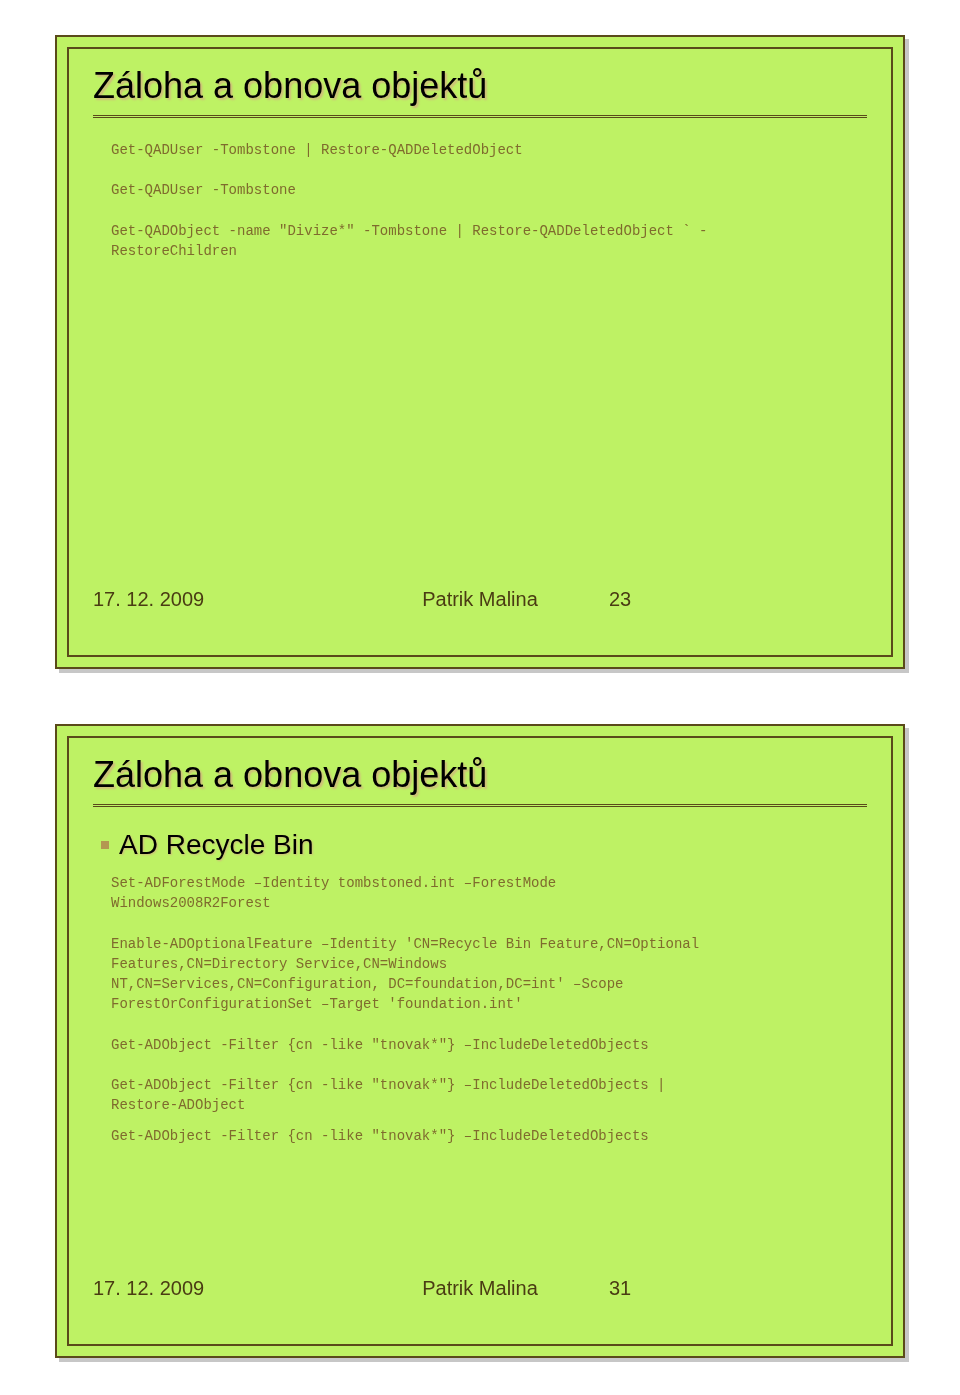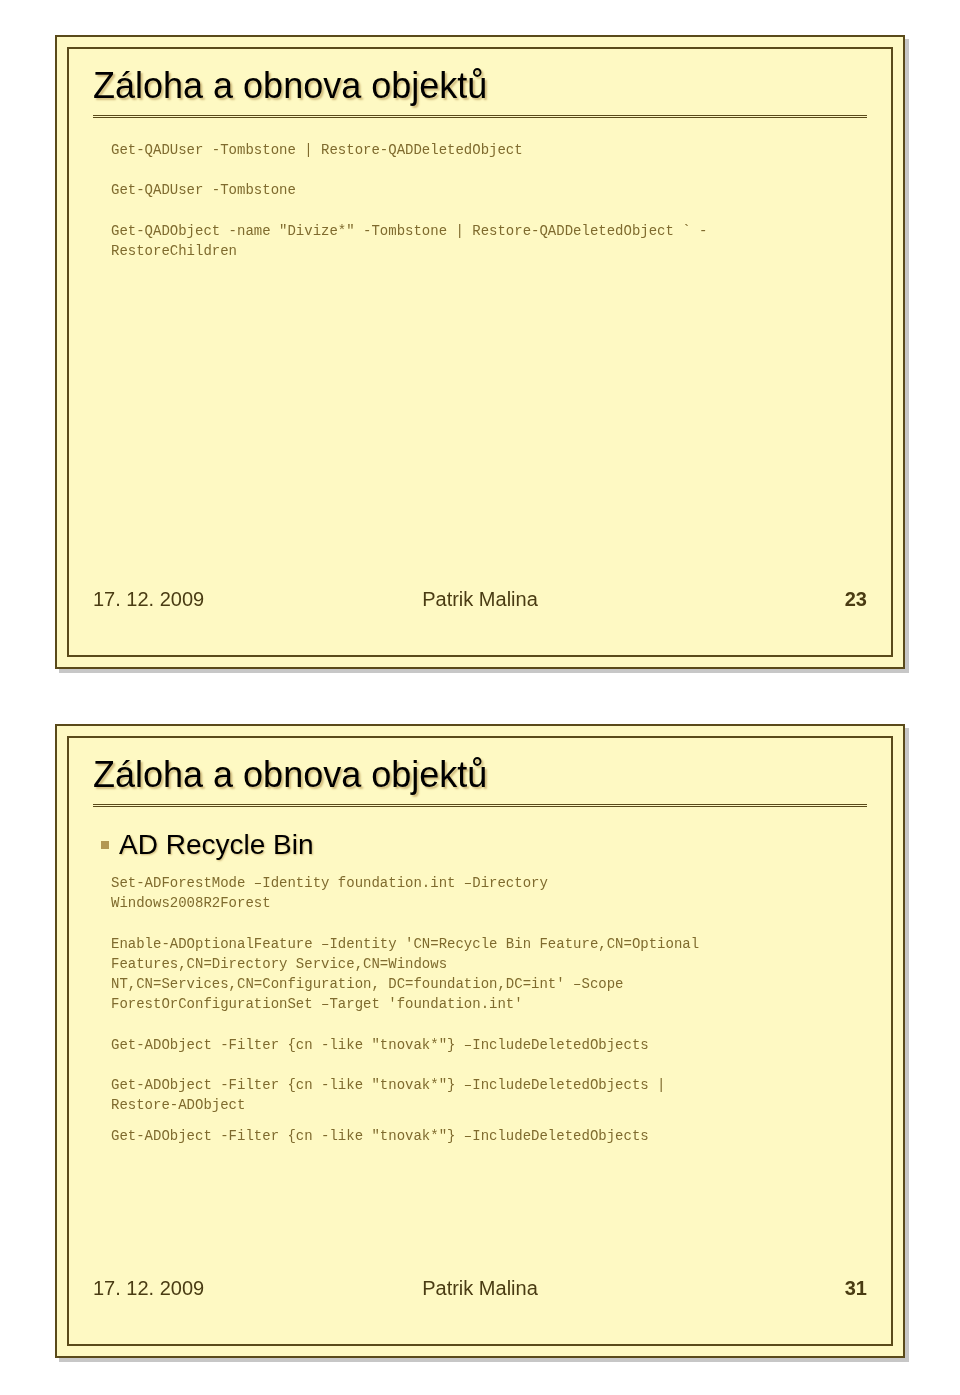--- a/index.html
+++ b/index.html
@@ -11,21 +11,21 @@
   }
   .page {
     width: 960px;
     margin: 0 auto;
     box-sizing: border-box;
     padding: 35px 55px 60px 55px;
     position: relative;
   }
   .slide {
     position: relative;
-    background: #fef9c3;
+    background: #bef264;
     border: 2px solid #5a4a1a;
     box-shadow: 4px 4px 0 #c7c7c7;
     padding: 0 0 40px 0;
     margin-bottom: 55px;
     box-sizing: border-box;
   }
   
   .slide::before {
     content: "";
     position: absolute;
@@ -82,21 +82,21 @@
     left: 36px;
     right: 36px;
     bottom: 16px;
     display: flex;
     justify-content: space-between;
     font-size: 20px;
     color: #4a3c13;
   }
   .footer .fl, .footer .fc, .footer .fr { flex: 1; }
   .footer .fc { text-align: center; }
-  .footer .fr { text-align: right; font-weight: bold; }
+  .footer .fr { text-align: left; }
 </style>
 </head>
 <body>
 
 <div class="page">
 
   <div class="slide">
     <div class="slide-inner">
 
       <h1 class="title">Záloha a obnova objektů</h1>
@@ -120,21 +120,21 @@
     <div class="slide-inner">
 
       <h1 class="title">Záloha a obnova objektů</h1>
       <hr class="hr">
 
       <div class="subhead">
         <span class="sq"></span>
         <span>AD Recycle Bin</span>
       </div>
 
-      <div class="code-block">Set-ADForestMode –Identity foundation.int –Directory
+      <div class="code-block">Set-ADForestMode –Identity tombstoned.int –ForestMode
 Windows2008R2Forest</div>
       <div class="code-block">Enable-ADOptionalFeature –Identity 'CN=Recycle Bin Feature,CN=Optional
 Features,CN=Directory Service,CN=Windows
 NT,CN=Services,CN=Configuration, DC=foundation,DC=int' –Scope
 ForestOrConfigurationSet –Target 'foundation.int'</div>
       <div class="code-block">Get-ADObject -Filter {cn -like "tnovak*"} –IncludeDeletedObjects</div>
       <div class="code-block">Get-ADObject -Filter {cn -like "tnovak*"} –IncludeDeletedObjects |
 Restore-ADObject</div>
       <div class="code-block" style="margin-top:-10px">Get-ADObject -Filter {cn -like "tnovak*"} –IncludeDeletedObjects</div>
 

